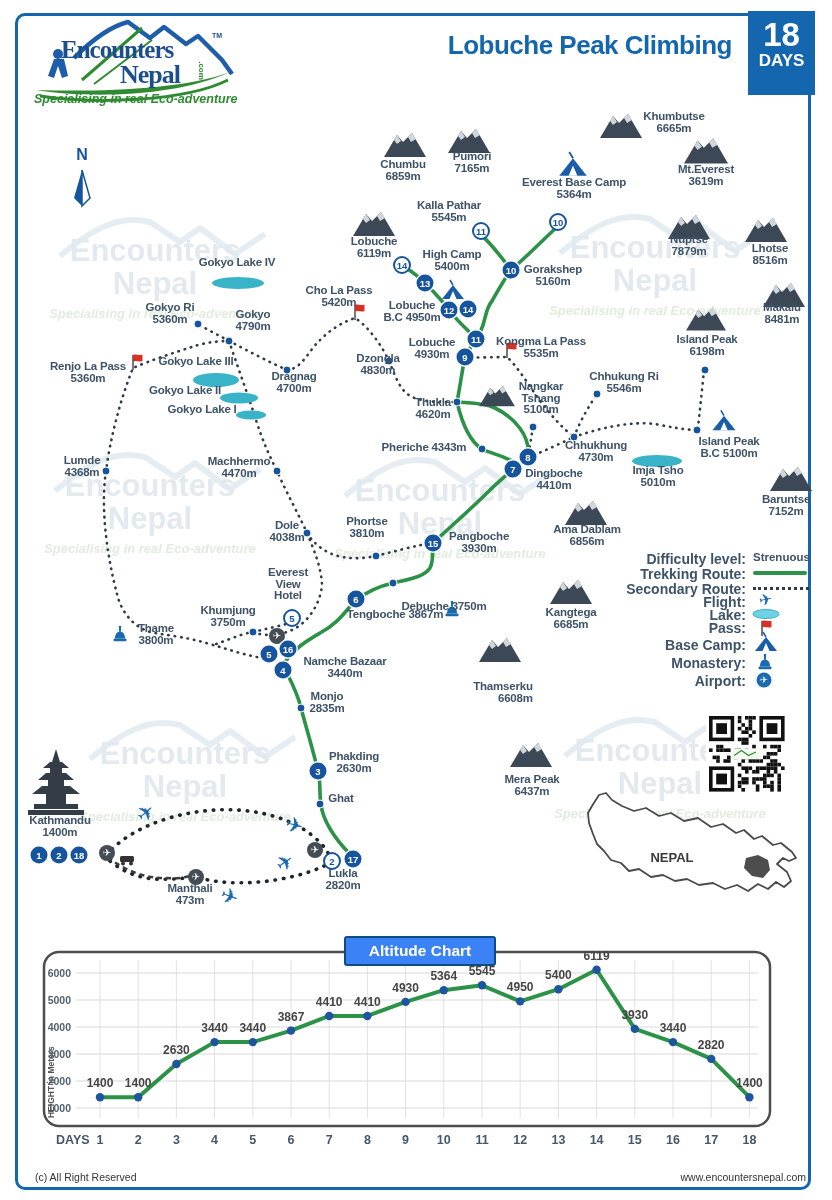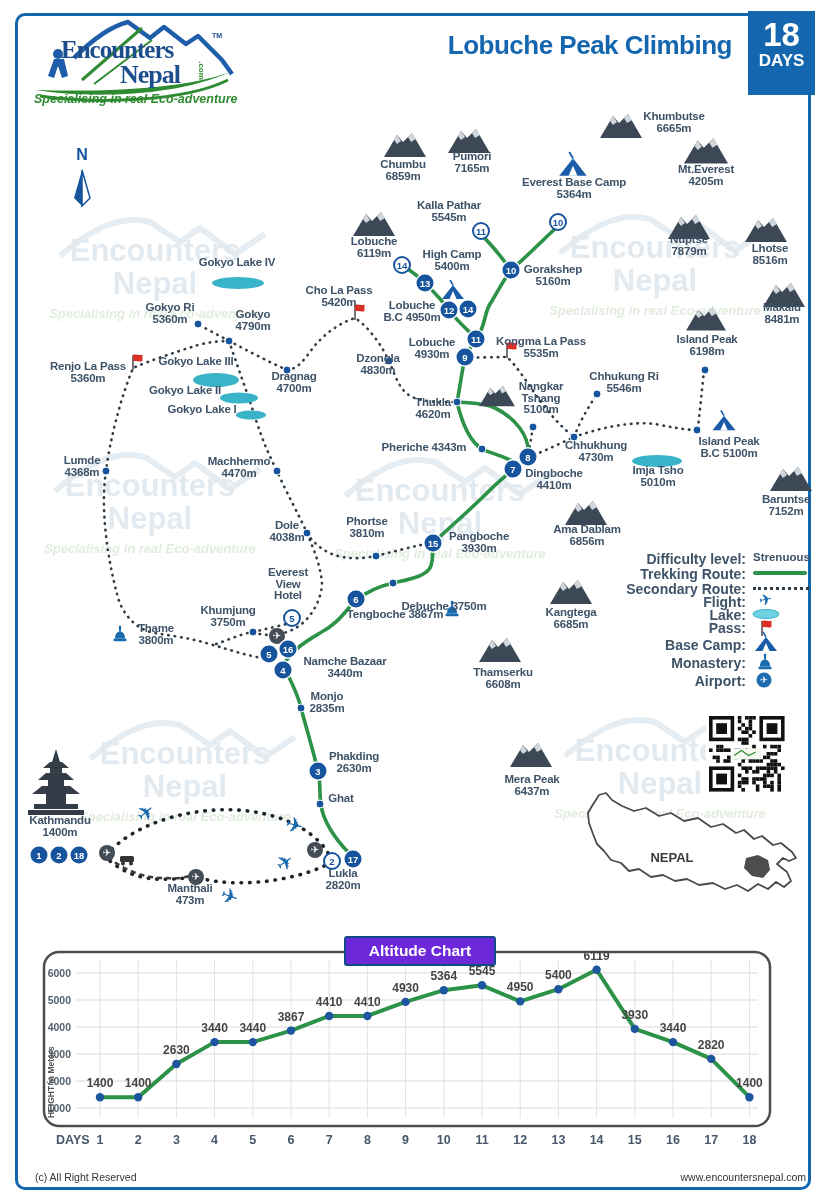--- a/index.html
+++ b/index.html
@@ -29,21 +29,21 @@
   .wm{position:absolute;transform:translate(-50%,-50%);width:250px;height:130px;opacity:.55;pointer-events:none;z-index:1;}
   .wm .t1{position:absolute;top:26px;width:100%;text-align:center;font-size:31px;font-weight:bold;color:#ccd9e4;line-height:30px;}
   .wm .t2{position:absolute;top:56px;width:100%;text-align:center;font-size:31px;font-weight:bold;color:#ccd9e4;}
   .wm .tag{position:absolute;top:96px;width:100%;text-align:center;font-size:13px;font-style:italic;font-weight:bold;color:#c9ddc4;}
   
   .lg-label{position:absolute;width:130px;left:616px;text-align:right;font-weight:bold;font-size:14px;color:#3e5368;z-index:3;}
   .lg-val{position:absolute;left:753px;font-weight:bold;font-size:11.5px;color:#3e5368;z-index:3;}
   .lg-line{position:absolute;left:753px;width:54px;height:4px;background:#2c9247;border-radius:2px;z-index:3;}
   .lg-dots{position:absolute;left:753px;width:56px;border-top:3.5px dotted #2f3b45;z-index:3;}
   
-  #chart-title{position:absolute;left:344px;top:936px;width:152px;height:30px;background:#6d28d9;border:2px solid #0d4c85;border-radius:3px;color:#fff;font-weight:bold;font-size:15.5px;display:flex;align-items:center;justify-content:center;z-index:6;box-sizing:border-box;}
+  #chart-title{position:absolute;left:344px;top:936px;width:152px;height:30px;background:#3b82f6;border:2px solid #0d4c85;border-radius:3px;color:#fff;font-weight:bold;font-size:15.5px;display:flex;align-items:center;justify-content:center;z-index:6;box-sizing:border-box;}
   #chartsvg{position:absolute;left:38px;top:948px;z-index:2;}
   #ylabel{position:absolute;left:46px;top:1118px;transform:rotate(-90deg);transform-origin:0 0;font-size:8.5px;font-weight:bold;color:#555;z-index:3;}
   #footer-left{position:absolute;left:35px;top:1171px;font-size:10.5px;color:#333;z-index:3;}
   #footer-right{position:absolute;right:26px;top:1171px;font-size:10.5px;color:#333;z-index:3;}
 </style>
 </head>
 <body>
 
 <div id="stage">
   <div id="page-border"></div>
@@ -654,21 +654,21 @@
       <div class="lbl" style="left: 472px; top: 162px;">
         <div>Pumori</div>
         <div>7165m</div>
       </div>
       <div class="lbl" style="left: 674px; top: 122px;">
         <div>Khumbutse</div>
         <div>6665m</div>
       </div>
       <div class="lbl" style="left: 706px; top: 175px;">
         <div>Mt.Everest</div>
-        <div>4205m</div>
+        <div>3619m</div>
       </div>
       <div class="lbl" style="left: 689px; top: 245px;">
         <div>Nuptse</div>
         <div>7879m</div>
       </div>
       <div class="lbl" style="left: 770px; top: 254px;">
         <div>Lhotse</div>
         <div>8516m</div>
       </div>
       <div class="lbl" style="left: 782px; top: 313px;">
@@ -688,21 +688,21 @@
         <div>7152m</div>
       </div>
       <div class="lbl" style="left: 587px; top: 535px;">
         <div>Ama Dablam</div>
         <div>6856m</div>
       </div>
       <div class="lbl" style="left: 571px; top: 618px;">
         <div>Kangtega</div>
         <div>6685m</div>
       </div>
-      <div class="lbl" style="left: 503px; top: 678px;">
+      <div class="lbl" style="left: 503px; top: 692px; text-align: right;">
         <div>Thamserku</div>
         <div>6608m</div>
       </div>
       <div class="lbl" style="left: 532px; top: 785px;">
         <div>Mera Peak</div>
         <div>6437m</div>
       </div>
       <div class="lbl" style="left: 541px; top: 398px;">
         <div>Nangkar</div>
         <div>Tshang</div>

